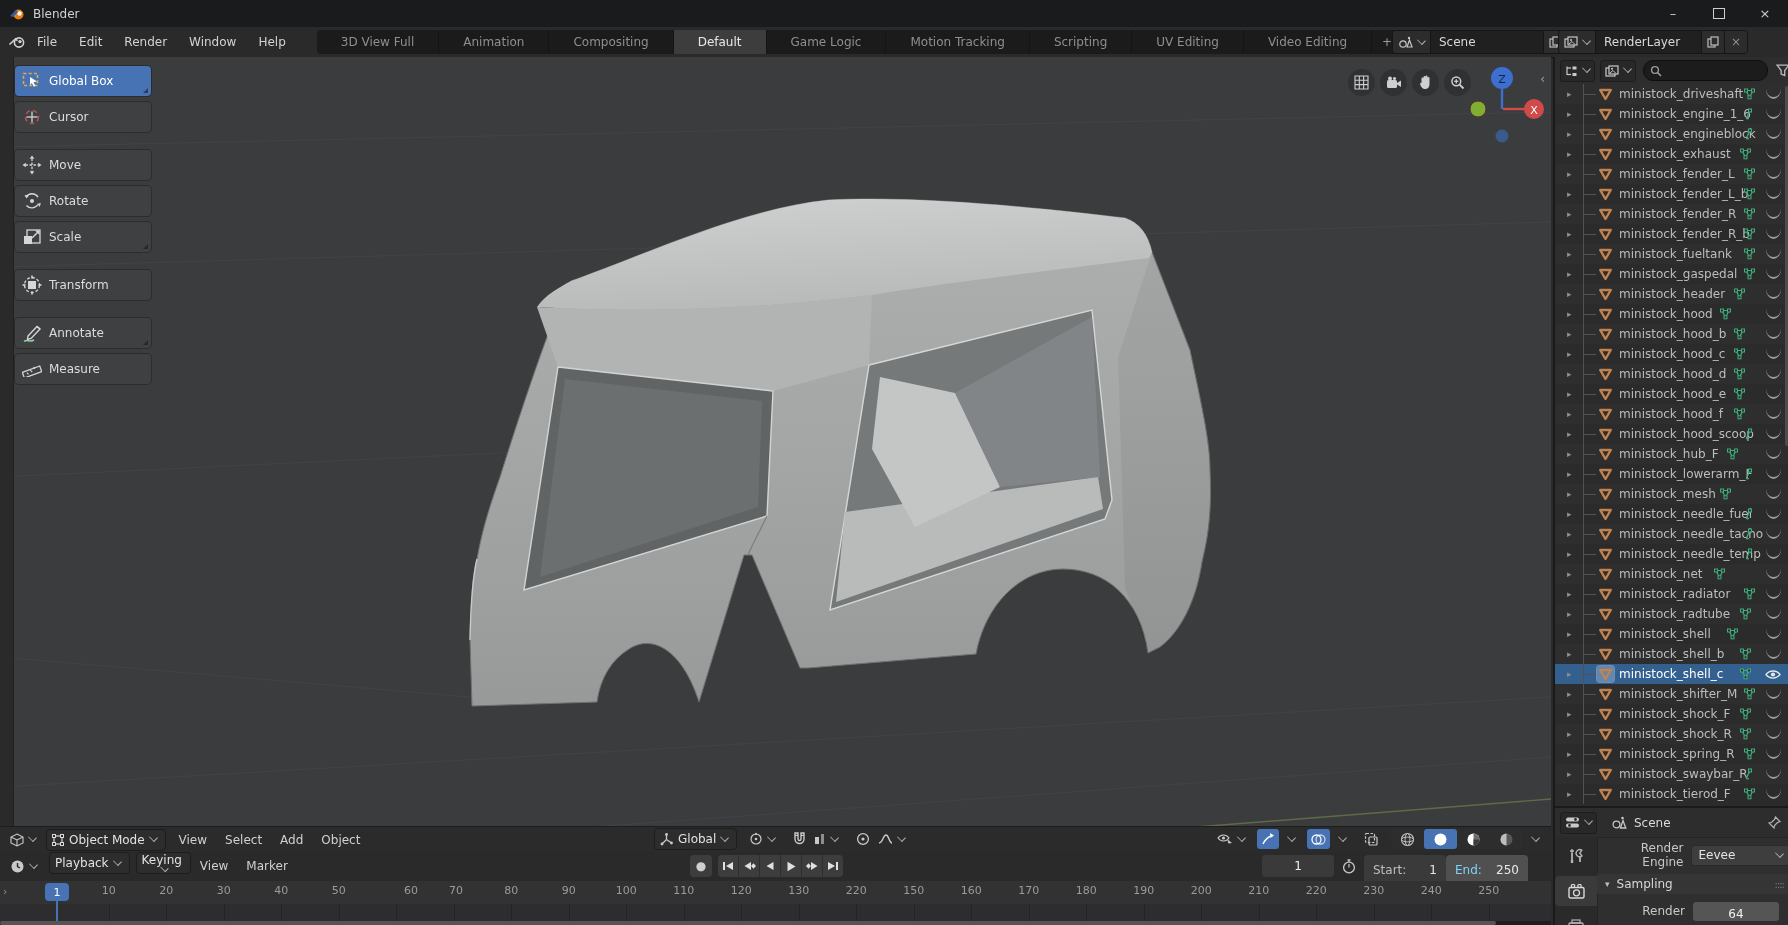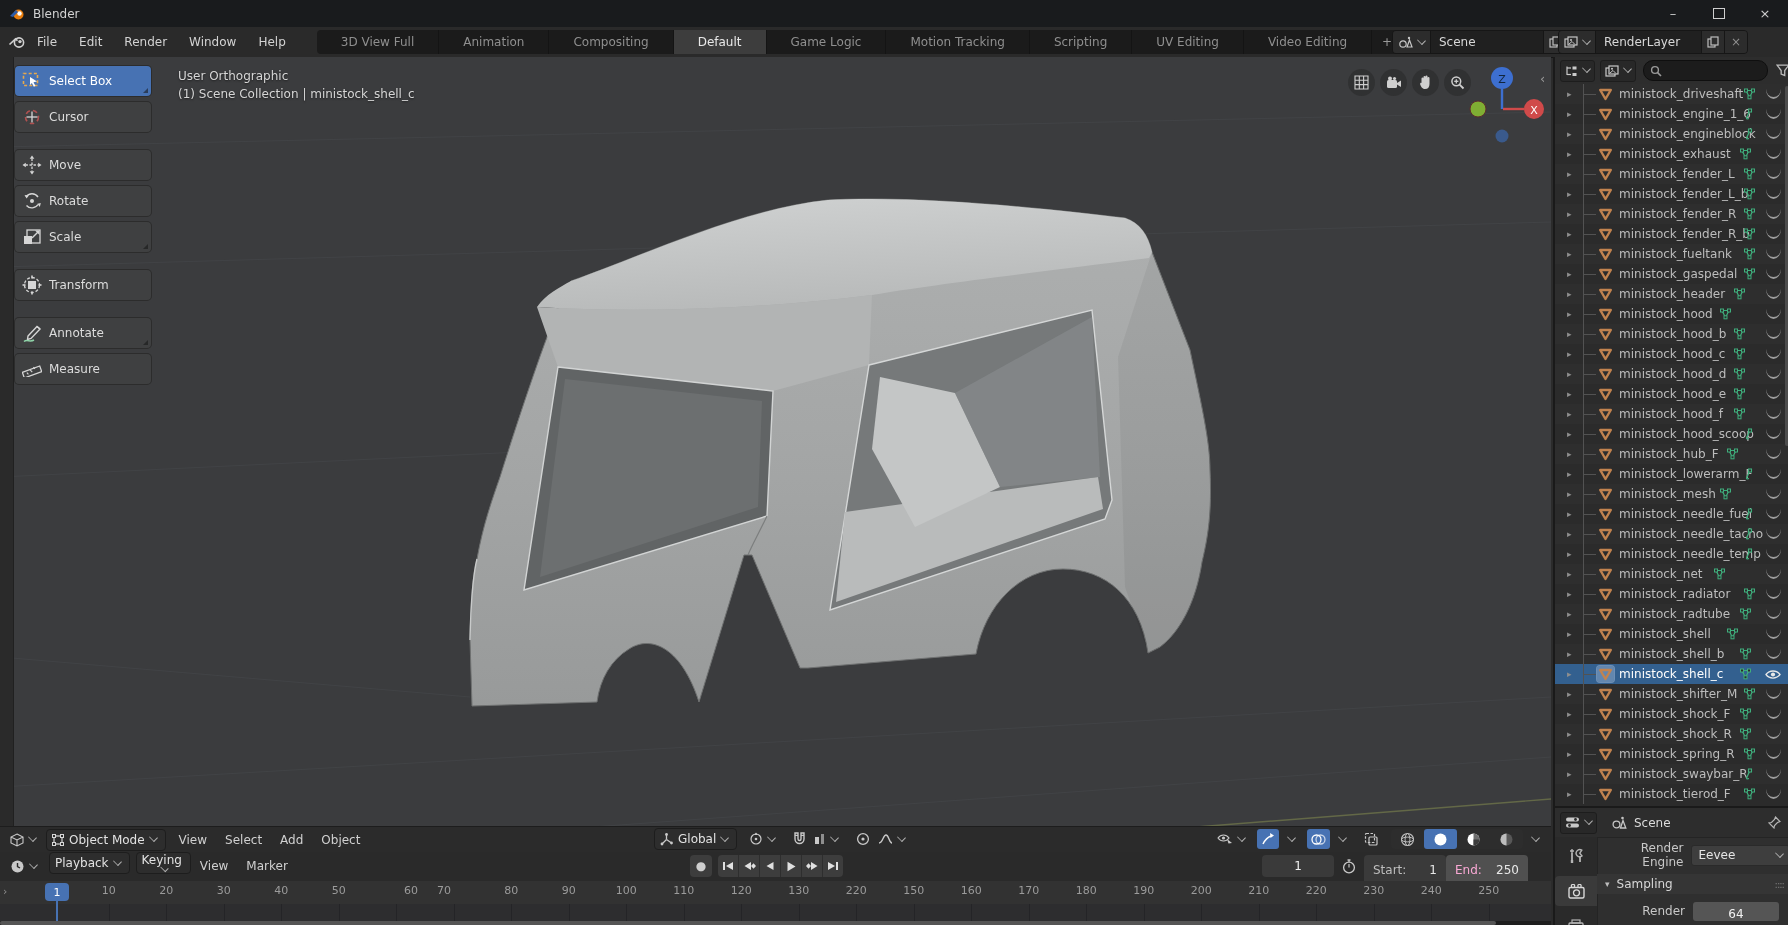--- a/index.html
+++ b/index.html
@@ -243,34 +243,30 @@
       <path fill="#c4c6c6" d="M880 320 L955 336 L1000 430 L915 470 L872 392 Z"></path>
       <path fill="#8d9091" d="M955 336 L1092 260 L1100 420 L1000 430 Z" opacity="0.55"></path>
 
       <path fill="none" stroke="#7c7e7e" stroke-width="1.2" d="M767 459 C758 478 752 488 748 498"></path>
       <path fill="rgba(0,0,0,0.05)" d="M1152 195 L1190 293 C1202 350 1210 385 1210 413 C1212 455 1208 480 1202 505 C1196 545 1180 575 1160 590 L1148 596 L1125 530 L1118 300 Z"></path>
       <path fill="none" stroke="#c8caca" stroke-width="1.4" d="M477 502 C473 518 471 540 470 583"></path>
     </g>
   </svg>
 
   <div id="vp-rail"></div>
-  <div id="overlay-text">
-    <div>User Orthographic</div>
-    <div>(1) Scene Collection | ministock_shell_c</div>
-  </div>
 
   <div id="toolbar">
         <div class="tool active">
           <span class="ticon">
             <svg width="20" height="18" viewBox="0 0 20 18">
               <rect x="1.5" y="1.5" width="14" height="12" fill="none" stroke="#e6a84c" stroke-width="1.6" stroke-dasharray="3 2.2"></rect>
               <path d="M8 5 L15 9.5 L11.5 10.2 L13.5 14 L11.8 14.8 L9.9 11 L8 13 Z" fill="#fff"></path>
             </svg>
           </span>
-          <span>Select Box</span>
+          <span>Global Box</span>
           <span class="sub"></span>
         </div>
         <div class="tool">
           <span class="ticon">
             <svg width="20" height="20" viewBox="0 0 20 20">
               <circle cx="10" cy="10" r="6.5" fill="none" stroke="#b05050" stroke-width="1.6" stroke-dasharray="4.5 3.2"></circle>
               <line x1="10" y1="4.5" x2="10" y2="15.5" stroke="#d6d6d6" stroke-width="1.3"></line>
               <line x1="4.5" y1="10" x2="15.5" y2="10" stroke="#d6d6d6" stroke-width="1.3"></line>
             </svg>
           </span>
@@ -599,33 +595,33 @@
             <line x1="7" y1="8.5" x2="7" y2="5" stroke="#c9c9c9" stroke-width="1.2"></line>
             <line x1="5.5" y1="1" x2="8.5" y2="1" stroke="#c9c9c9" stroke-width="1.4"></line>
             <line x1="7" y1="1" x2="7" y2="3" stroke="#c9c9c9" stroke-width="1.2"></line>
           </svg>
     </span>
     <span class="rangefield" style="left:1364px;width:64px;background:#3a3a3a">
       <span style="color:#bdbdbd">Start:</span>
       <span>1</span>
     </span>
     <span class="rangefield" style="left:1446px;width:64px;background:#505050">
-      <span style="color:#f9a8d4">End:</span>
+      <span style="color:#7dd3fc">End:</span>
       <span>250</span>
     </span>
   </div>
   <div id="tl-ruler">
     <span style="position:absolute;left:3px;top:4px;color:#8e8e8e;font-size:11px">›</span>
   <span class="tick" style="left: 108.75px;">10</span>
         <span class="tick" style="left: 166.25px;">20</span>
         <span class="tick" style="left: 223.75px;">30</span>
         <span class="tick" style="left: 281.25px;">40</span>
         <span class="tick" style="left: 338.75px;">50</span>
         <span class="tick" style="left: 411px;">60</span>
-        <span class="tick" style="left: 444px;">70</span>
+        <span class="tick" style="left: 456px;">70</span>
         <span class="tick" style="left: 511.25px;">80</span>
         <span class="tick" style="left: 568.75px;">90</span>
         <span class="tick" style="left: 626.25px;">100</span>
         <span class="tick" style="left: 683.75px;">110</span>
         <span class="tick" style="left: 741.25px;">120</span>
         <span class="tick" style="left: 798.75px;">130</span>
         <span class="tick" style="left: 856.25px;">220</span>
         <span class="tick" style="left: 913.75px;">150</span>
         <span class="tick" style="left: 971.25px;">160</span>
         <span class="tick" style="left: 1028.75px;">170</span>

